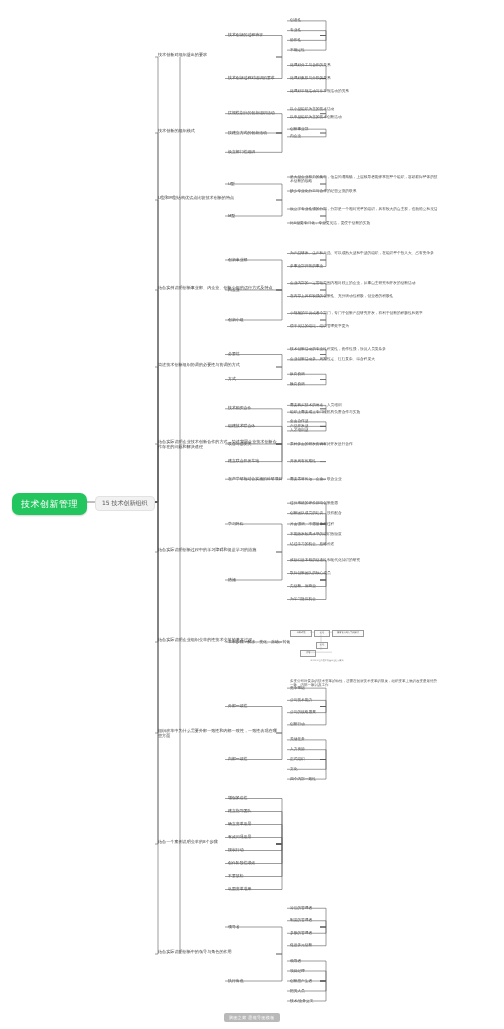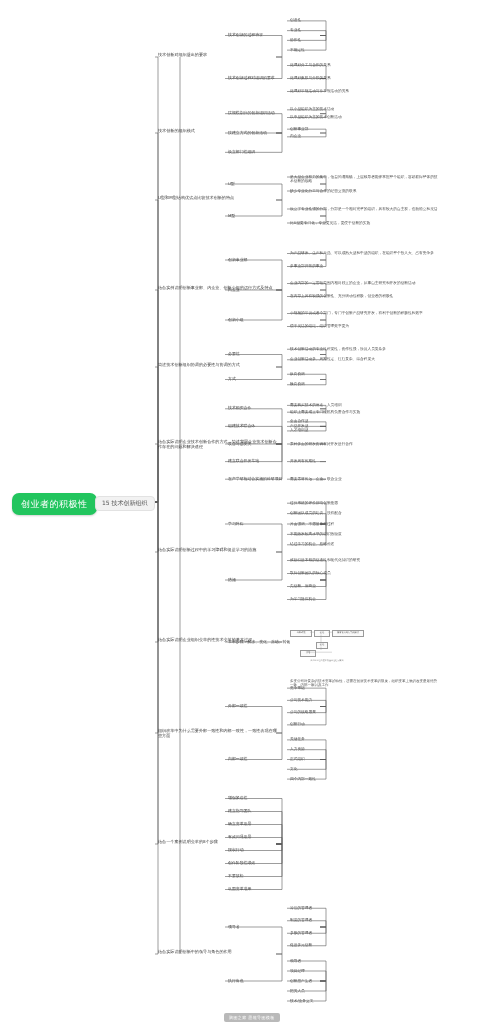--- a/index.html
+++ b/index.html
@@ -159,21 +159,21 @@
       <path d="M320,927 H326 V933.25 H287" fill="none" stroke="#5a5a5a" stroke-width="0.6"></path>
       <path d="M320,927 H326 V945.75 H287" fill="none" stroke="#5a5a5a" stroke-width="0.6"></path>
       <path d="M276,954 H282 V981 H225" fill="none" stroke="#5a5a5a" stroke-width="0.6"></path>
       <path d="M320,981 H326 V961 H287" fill="none" stroke="#5a5a5a" stroke-width="0.6"></path>
       <path d="M320,981 H326 V971 H287" fill="none" stroke="#5a5a5a" stroke-width="0.6"></path>
       <path d="M320,981 H326 V981 H287" fill="none" stroke="#5a5a5a" stroke-width="0.6"></path>
       <path d="M320,981 H326 V991 H287" fill="none" stroke="#5a5a5a" stroke-width="0.6"></path>
       <path d="M320,981 H326 V1001 H287" fill="none" stroke="#5a5a5a" stroke-width="0.6"></path>
     </svg>
   <div id="nodes">
-      <div class="node root" style="left: 12px; top: 493px;"><span class="txt">创业者的积极性</span></div>
+      <div class="node root" style="left: 12px; top: 493px;"><span class="txt">技术创新管理</span></div>
       <div class="node l1" style="left: 95px; top: 496px;"><span class="txt">15 技术创新组织</span></div>
       <div class="node l2 wrap2" style="left: 158px; top: 53px;"><span class="txt">技术创新对组织提出的要求</span></div>
       <div class="node l3 wrap3" style="left: 228px; top: 33px;"><span class="txt">技术创新的过程特征</span></div>
       <div class="node l4 wrap4" style="left: 290px; top: 18.375px;"><span class="txt">创造性</span></div>
       <div class="node l4 wrap4" style="left: 290px; top: 28.125px;"><span class="txt">专业性</span></div>
       <div class="node l4 wrap4" style="left: 290px; top: 37.875px;"><span class="txt">协作性</span></div>
       <div class="node l4 wrap4" style="left: 290px; top: 47.625px;"><span class="txt">不确定性</span></div>
       <div class="node l3 wrap3" style="left: 228px; top: 76px;"><span class="txt">技术创新过程对组织的要求</span></div>
       <div class="node l4 wrap4" style="left: 290px; top: 63px;"><span class="txt">处理好分工与合作的关系</span></div>
       <div class="node l4 wrap4" style="left: 290px; top: 76px;"><span class="txt">处理好集权与分权的关系</span></div>

